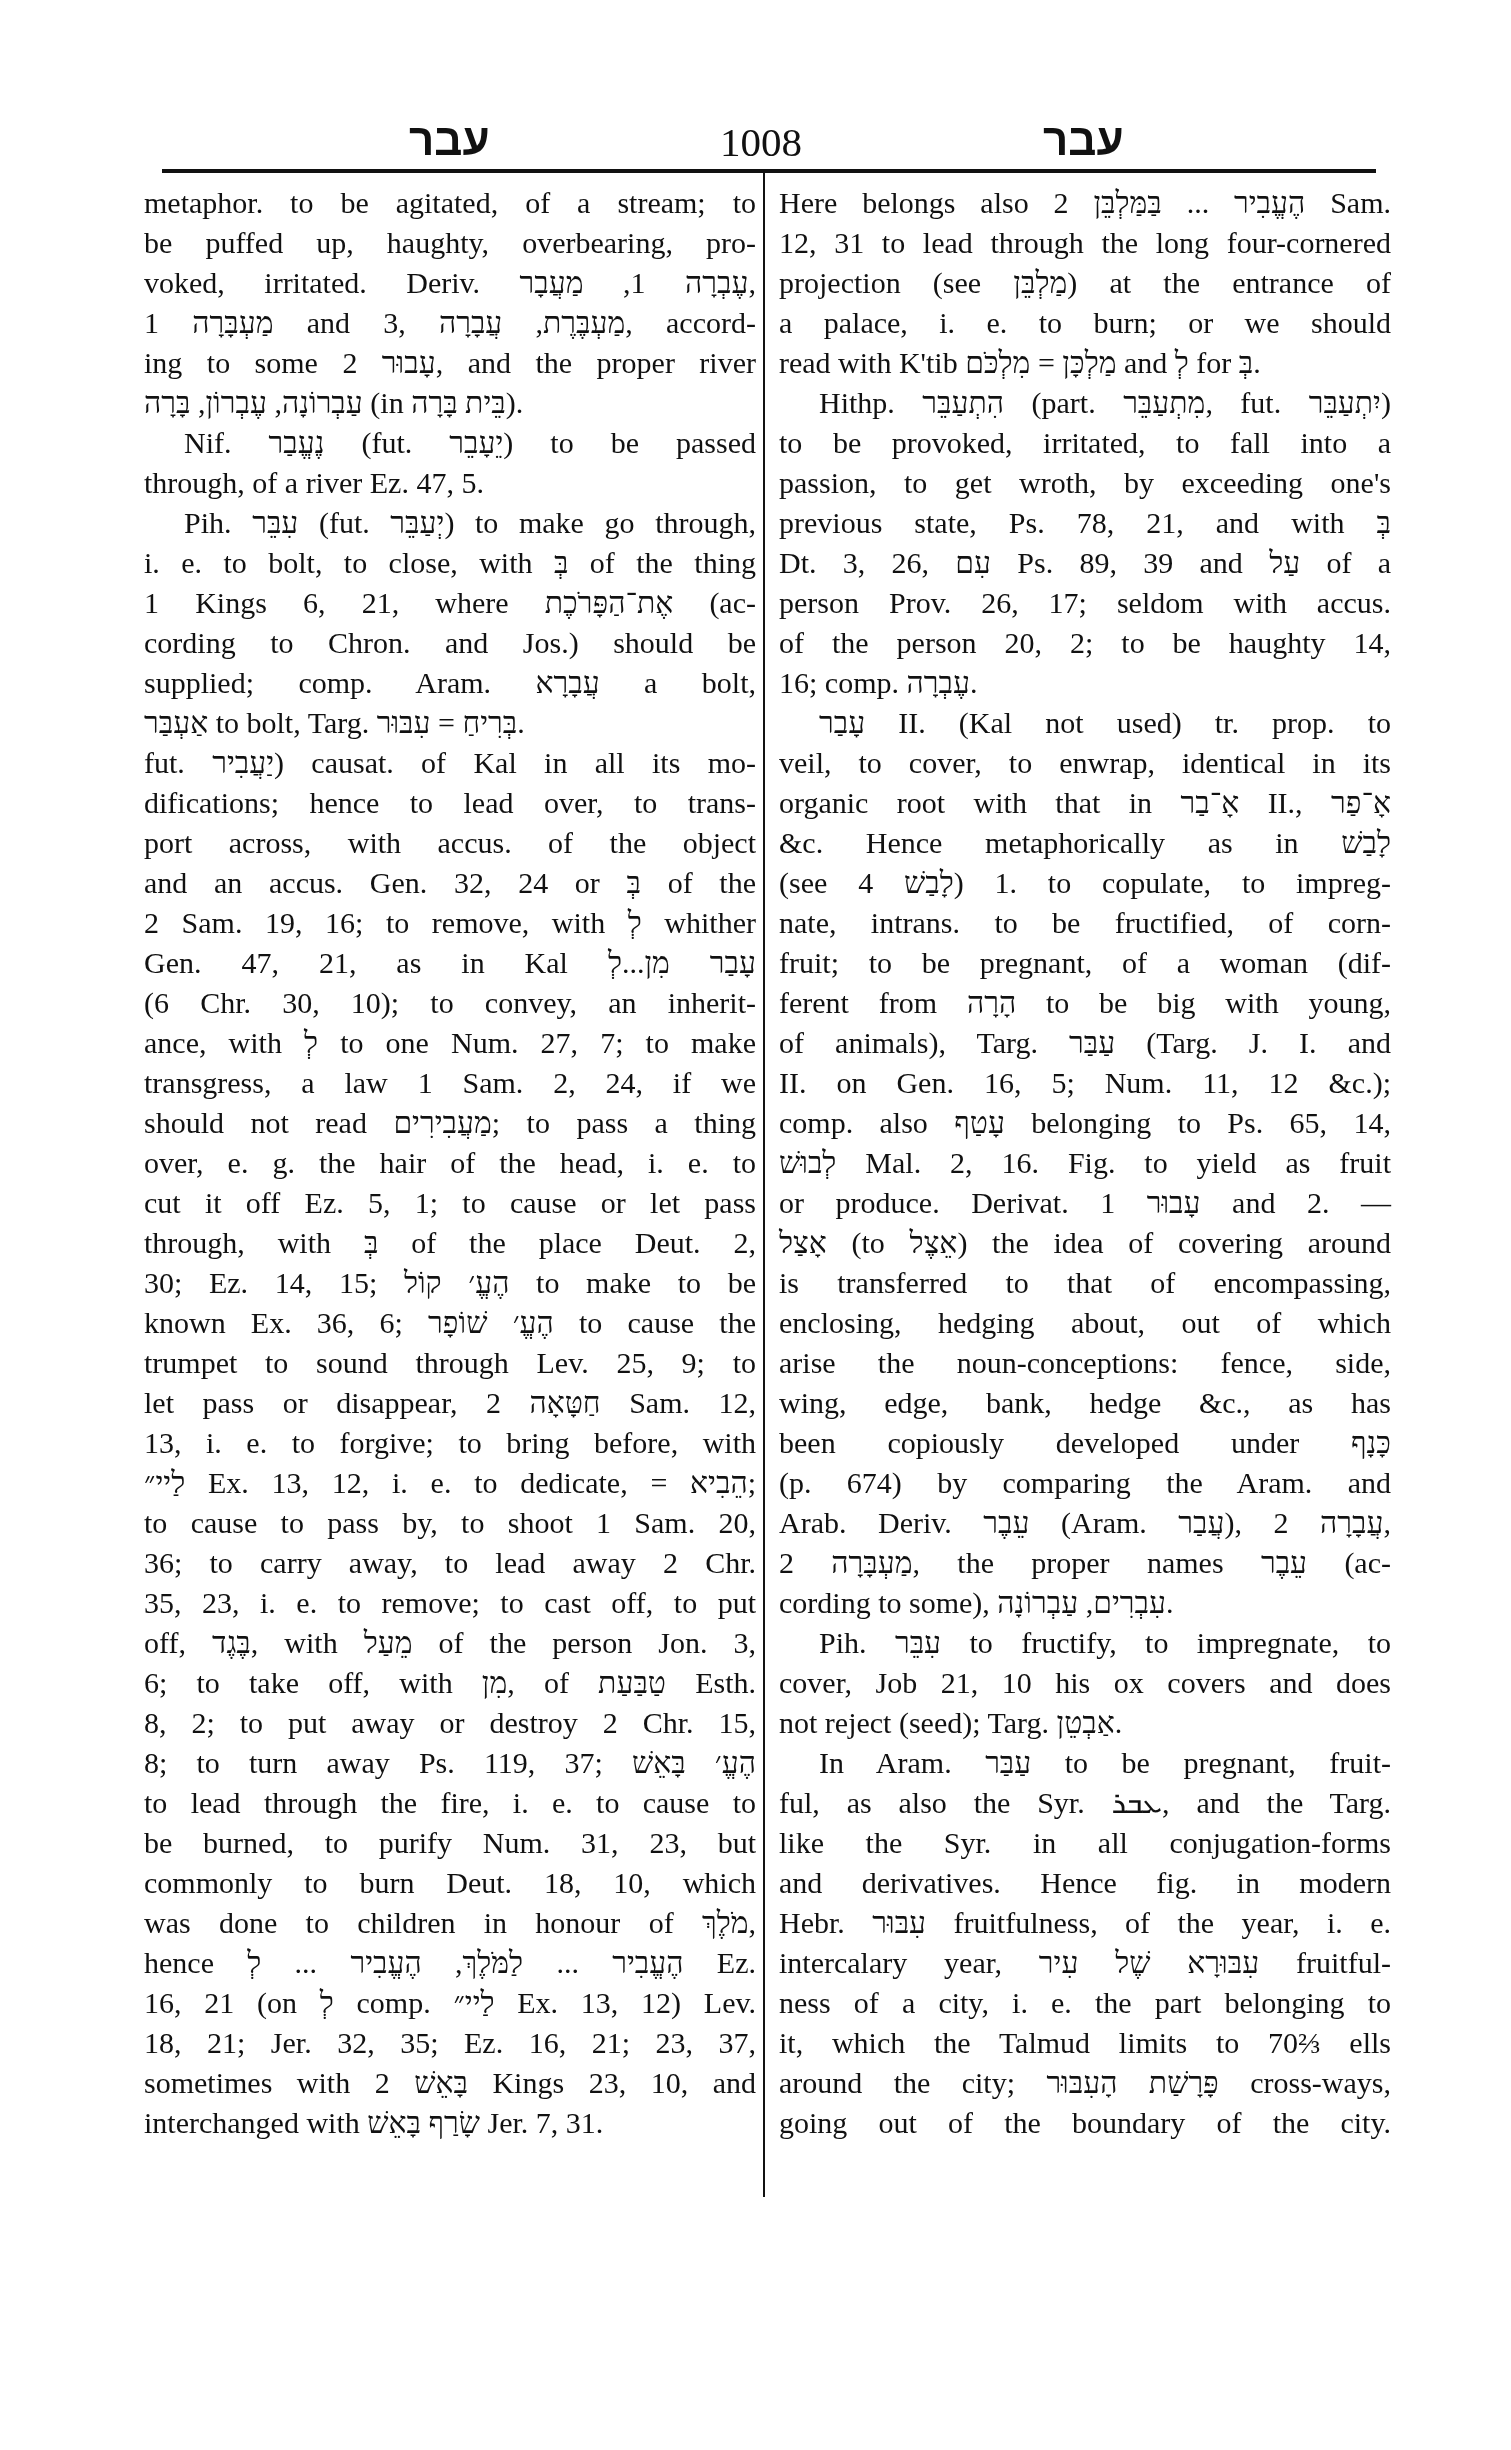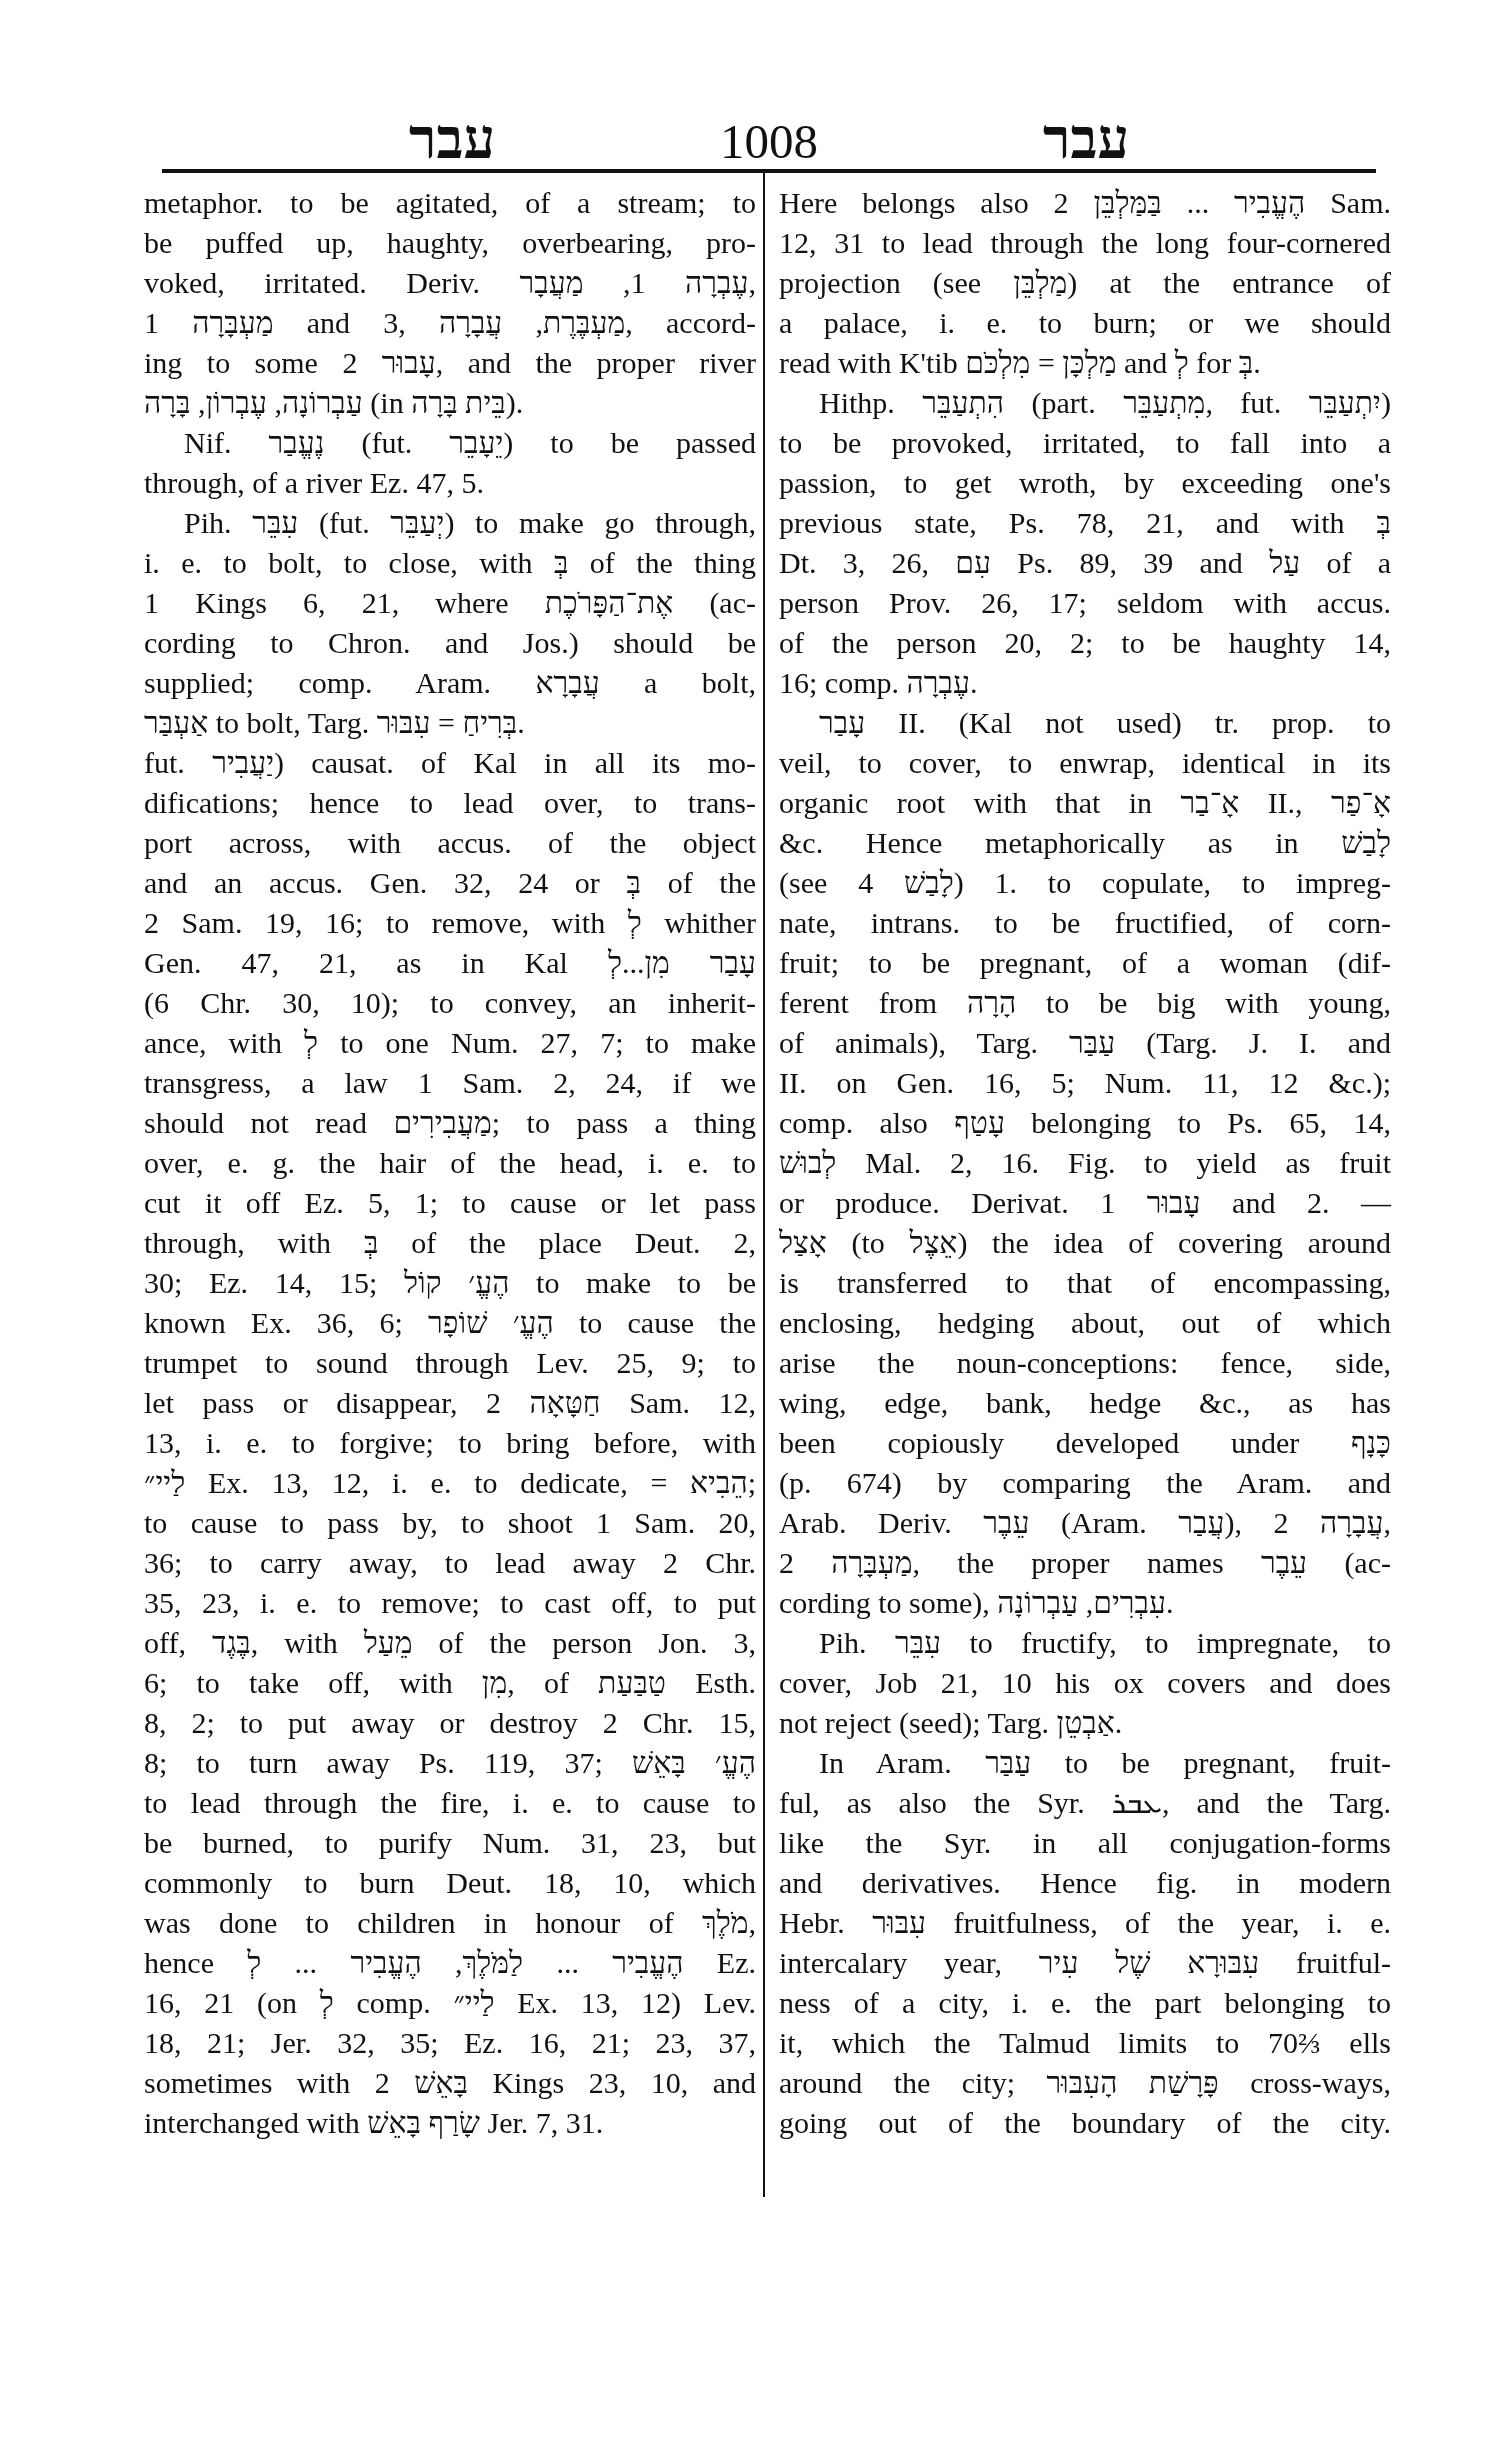--- a/index.html
+++ b/index.html
@@ -1,23 +1,23 @@
 <!DOCTYPE html>
 <html style="font-size:14.4px"><head>
 <meta charset="utf-8">
 <style>
   html, body { margin:0; padding:0; background:#ffffff; }
   body { width:1512px; height:2450px; position:relative; overflow:hidden;
          font-family:"Liberation Serif","DejaVu Serif",serif; color:#111; }
   .header { position:absolute; top:108px; left:0; width:1512px; height:63px; }
-  .hw { position:absolute; top:0; font-size:56px; font-weight:bold; direction:rtl;
-        font-family:Liberation Serif, serif; line-height:63px; }
+  .hw { position:absolute; top:0; font-size:44px; font-weight:bold; direction:rtl;
+        font-family:Liberation Sans, sans-serif; line-height:63px; }
   .hw.left { left:409px; }
   .hw.right { left:1043px; }
-  .pageno { position:absolute; left:720px; top:7.2px; font-size:49px; line-height:54px; }
+  .pageno { position:absolute; left:720px; top:7.2px; font-size:41px; line-height:54px; }
   .rule { position:absolute; top:169px; left:162px; width:1214px; height:3.6px; background:#111; }
   .divider { position:absolute; left:763px; top:173px; width:1.8px; height:2024px; background:#111; }
   .col { position:absolute; top:183px; width:612px; }
   .col.left { left:144px; }
   .col.right { left:779px; }
   .line { height:40px; line-height:40px; font-size:30px; white-space:nowrap;
           text-align:justify; text-align-last:justify; overflow:visible; }
   .line.last { text-align-last:left; }
   .line.indent { padding-left:40px; }
 </style>

